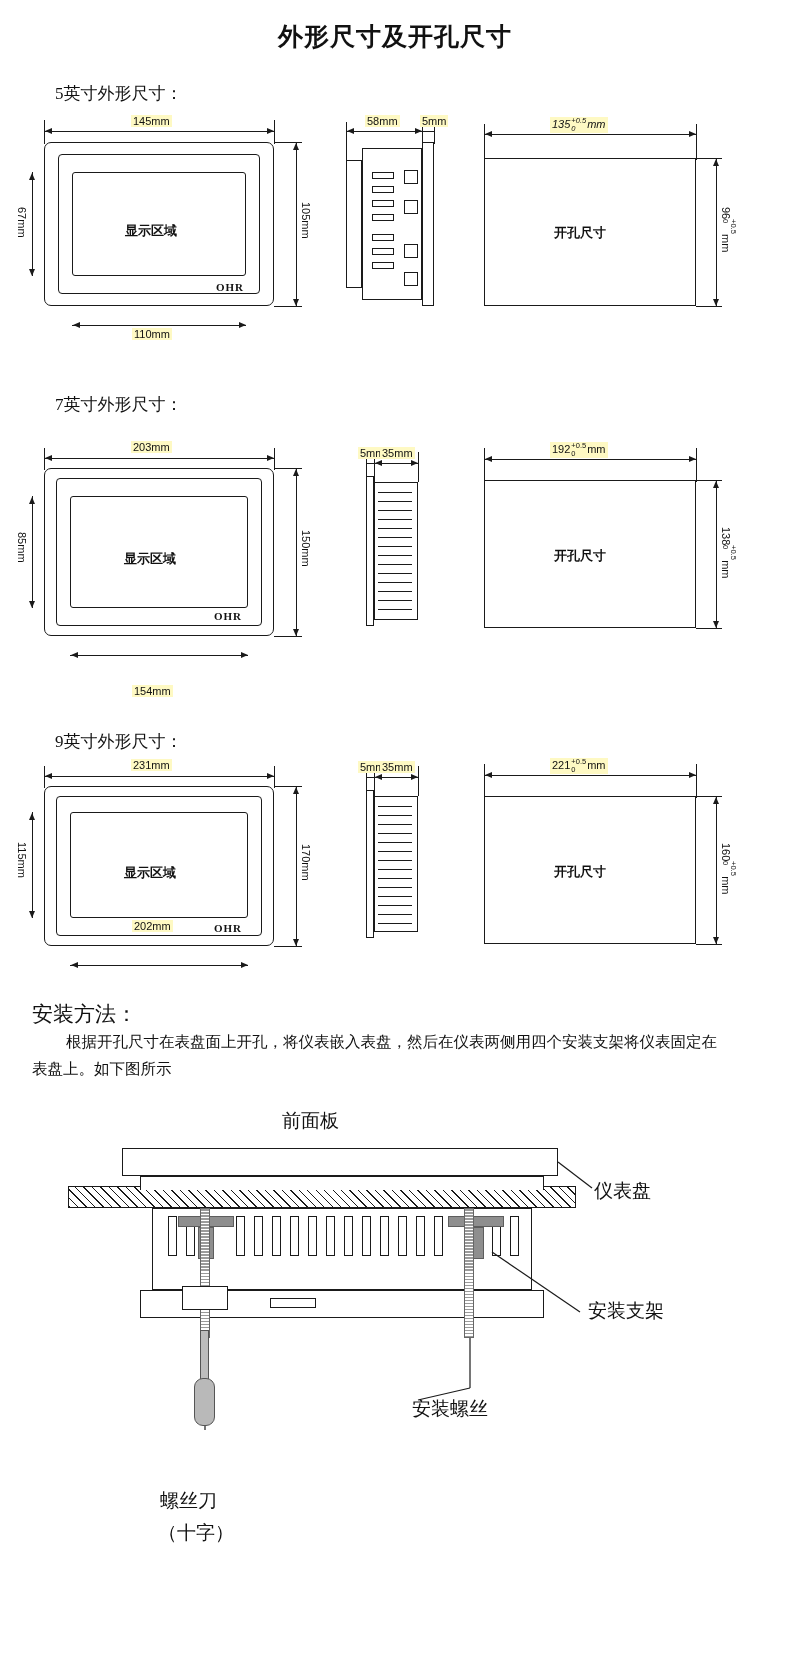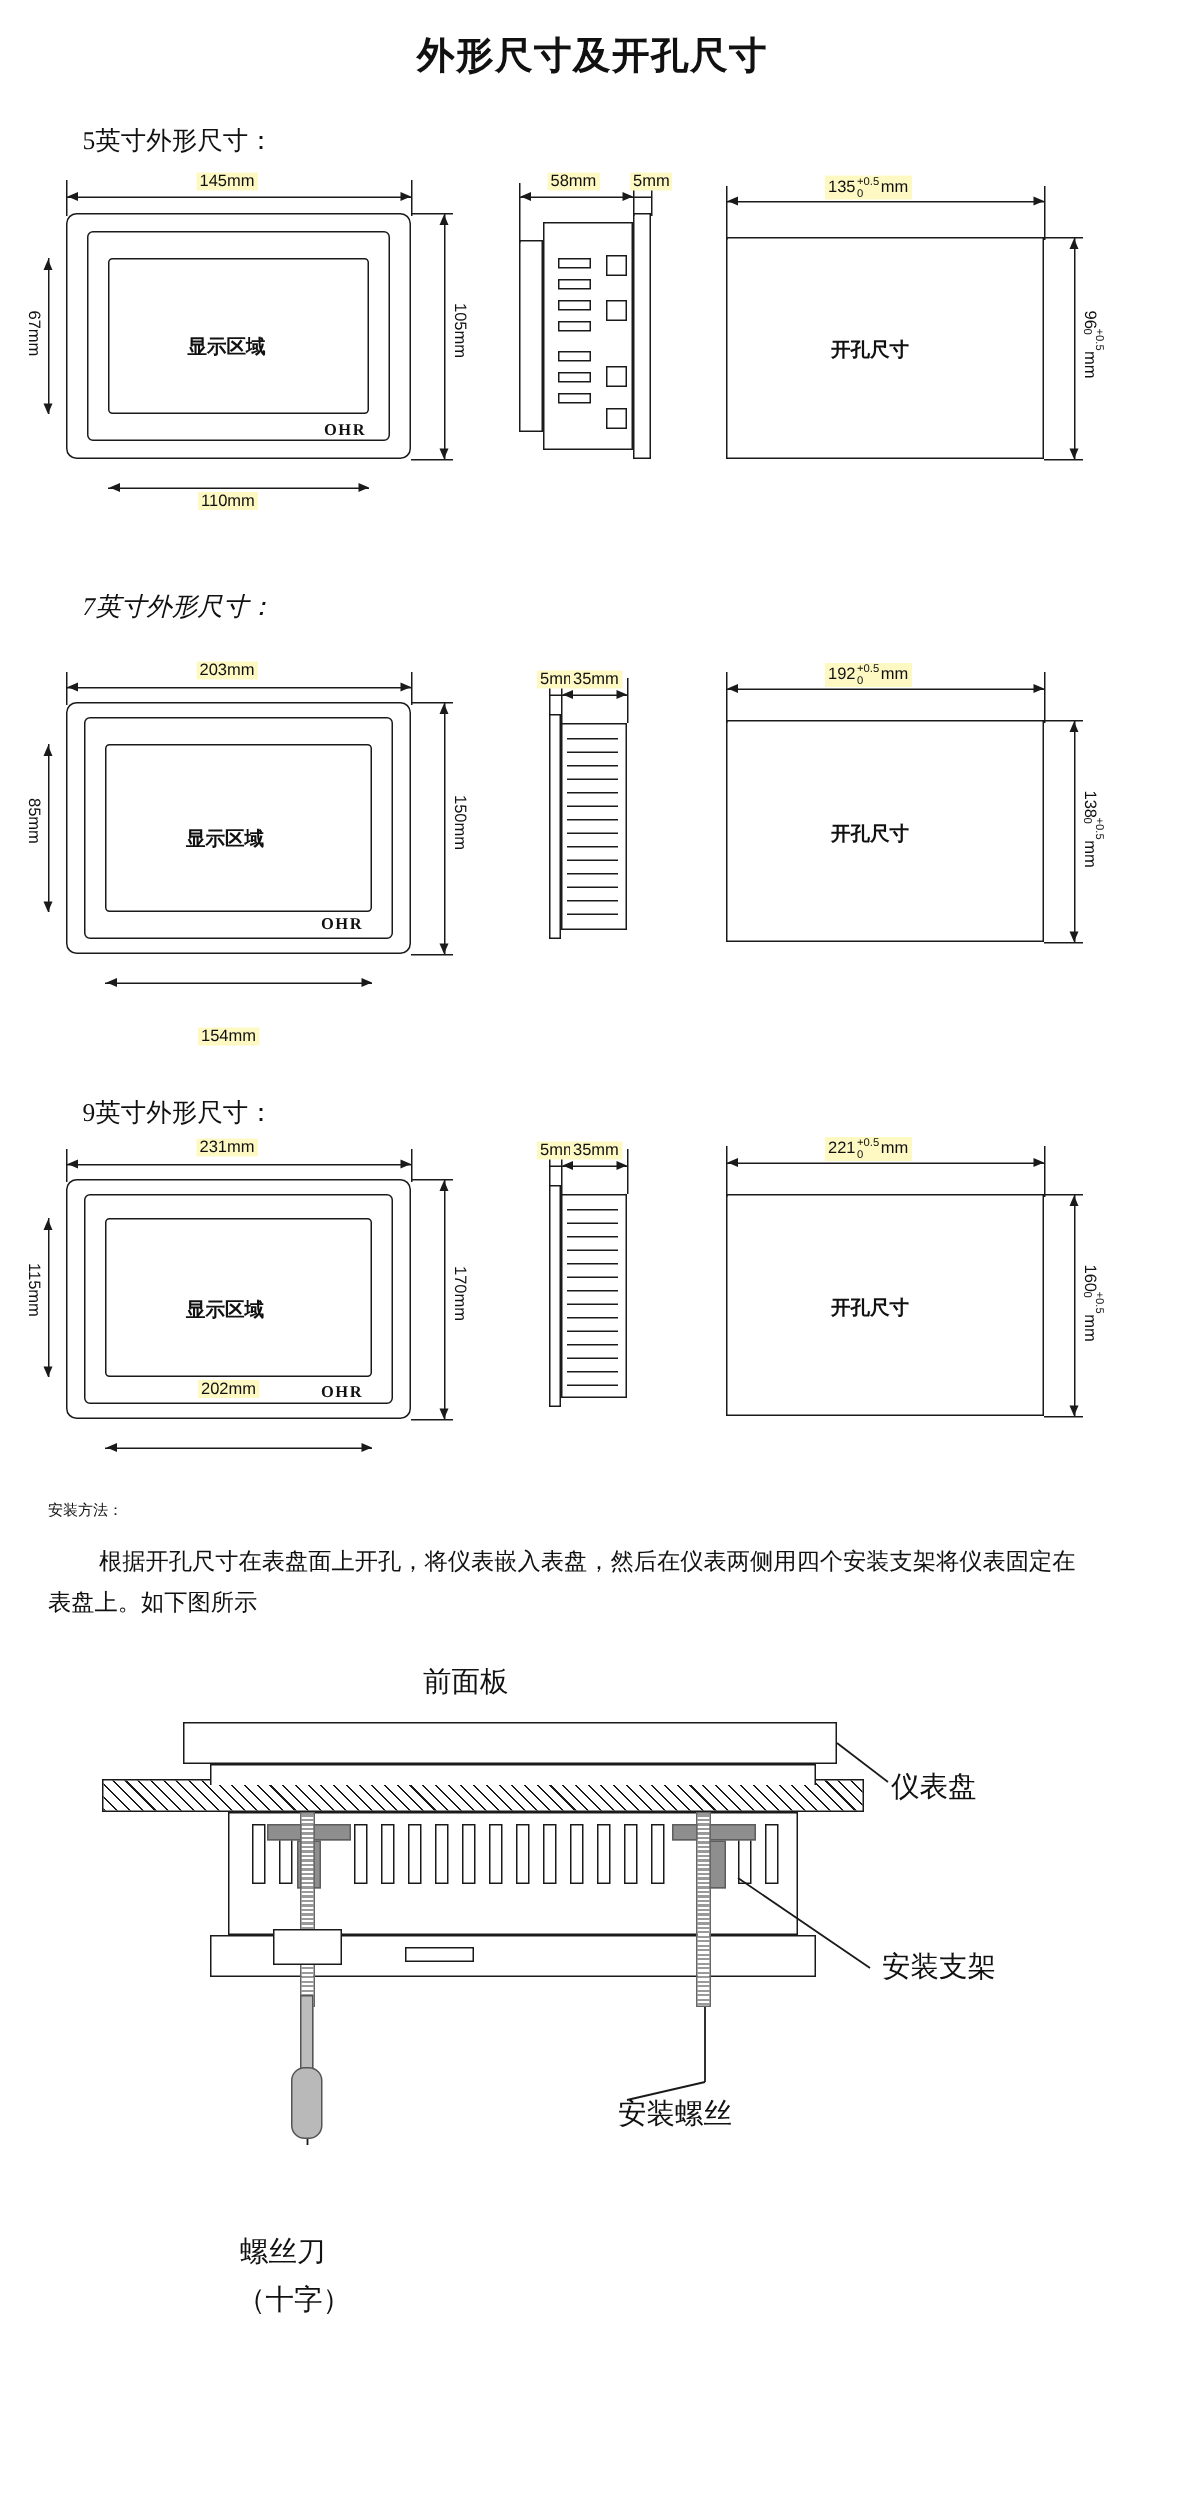--- a/index.html
+++ b/index.html
@@ -139,21 +139,21 @@
   .term-slot {
     position: absolute;
     border: 1px solid #1a1a1a;
     background: #fff;
   }
 
   
   .install-label {
     position: absolute;
     font-family: "Liberation Serif", serif;
-    font-size: 10px;
+    font-size: 21px;
   }
   .install-body {
     position: absolute;
     font-family: "Liberation Serif", serif;
     font-size: 15.5px;
     line-height: 1.75;
     width: 700px;
   }
   .big-label {
     position: absolute;
@@ -253,30 +253,30 @@
 <div class="dim-h" style="left:422px; top:131px; width:12px;"></div>
 <div class="dim-text" style="left:420px; top:115px;">5mm</div>
 
 <div class="rect-outline" style="left:484px; top:158px; width:212px; height:148px;"></div>
 <div class="screen-label" style="left:554px; top:224px;">开孔尺寸</div>
 <div class="ext" style="left:484px; top:124px; height:36px;"></div>
 <div class="ext" style="left:696px; top:124px; height:36px;"></div>
 <div class="dim-h" style="left:484px; top:134px; width:212px;"></div>
 <div class="arrow arr-l" style="left:485px; top:131px;"></div>
 <div class="arrow arr-r" style="left:689px; top:131px;"></div>
-<div class="dim-text" style="left:550px; top:117px;"><span>135</span><span class="tol"><span class="t">+0.5</span><span class="b">0</span></span><span>mm</span></div>
+<div class="dim-text" style="left:550px; top:117px;font-style:italic;"><span>135</span><span class="tol"><span class="t">+0.5</span><span class="b">0</span></span><span>mm</span></div>
 
 <div class="ext-h" style="left:696px; top:158px; width:26px;"></div>
 <div class="ext-h" style="left:696px; top:306px; width:26px;"></div>
 <div class="dim-v" style="left:716px; top:158px; height:148px;"></div>
 <div class="arrow arr-u" style="left:713px; top:159px;"></div>
 <div class="arrow arr-d" style="left:713px; top:299px;"></div>
 <div class="dim-text-v" style="left:720px; top:205px;"><span>96</span><span class="tol"><span class="t">+0.5</span><span class="b">0</span></span><span>mm</span></div>
 
-<div class="section-title" style="left:55px; top:393px;font-style:italic;">7英寸外形尺寸：</div>
+<div class="section-title" style="left:55px; top:393px;">7英寸外形尺寸：</div>
 
 <div class="bezel" style="left:44px; top:468px; width:230px; height:168px;"></div>
 <div class="bezel-inner" style="left:56px; top:478px; width:206px; height:148px; border-radius:4px;"></div>
 <div class="rect-thin" style="left:70px; top:496px; width:178px; height:112px; border-radius:3px;"></div>
 <div class="screen-label" style="left:124px; top:550px;">显示区域</div>
 <div class="ohr" style="left:214px; top:610px;">OHR</div>
 
 <div class="ext" style="left:44px; top:448px; height:22px;"></div>
 <div class="ext" style="left:274px; top:448px; height:22px;"></div>
 <div class="dim-h" style="left:44px; top:458px; width:230px;"></div>

